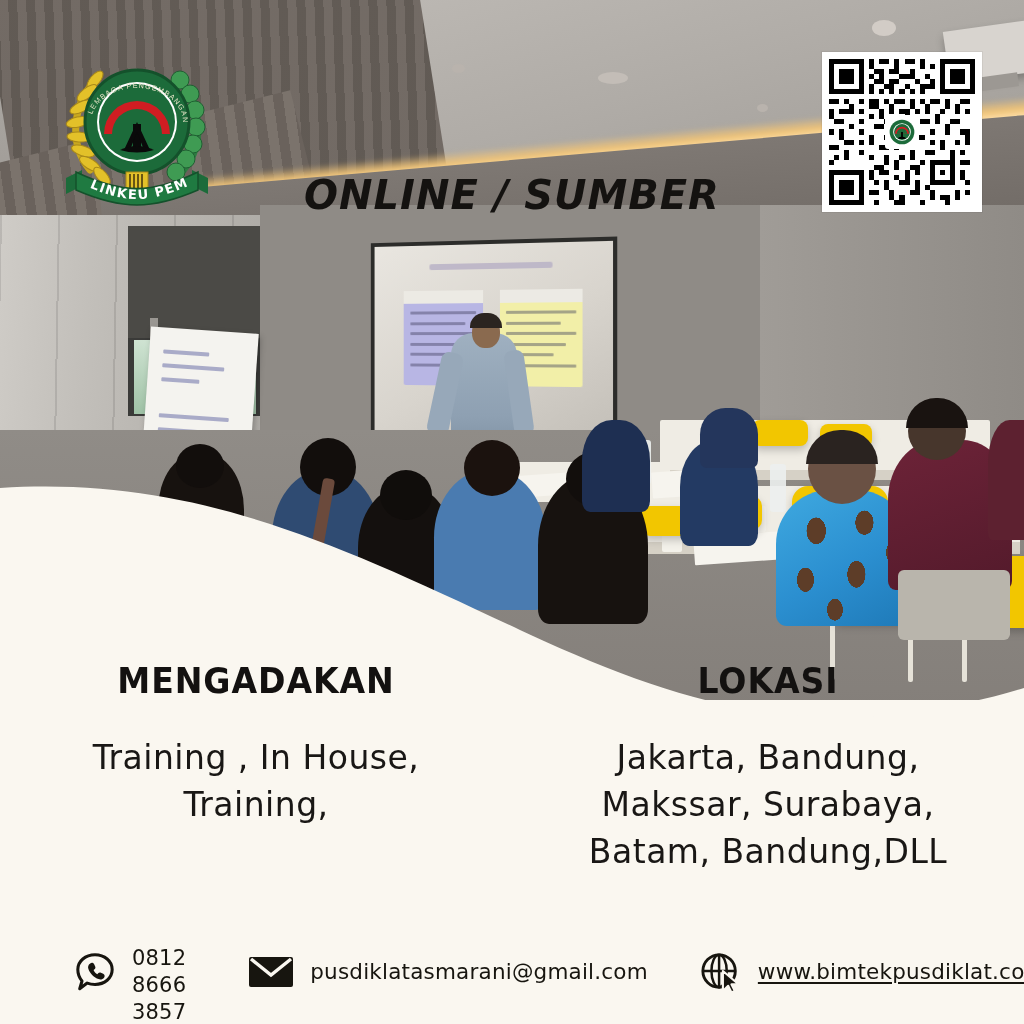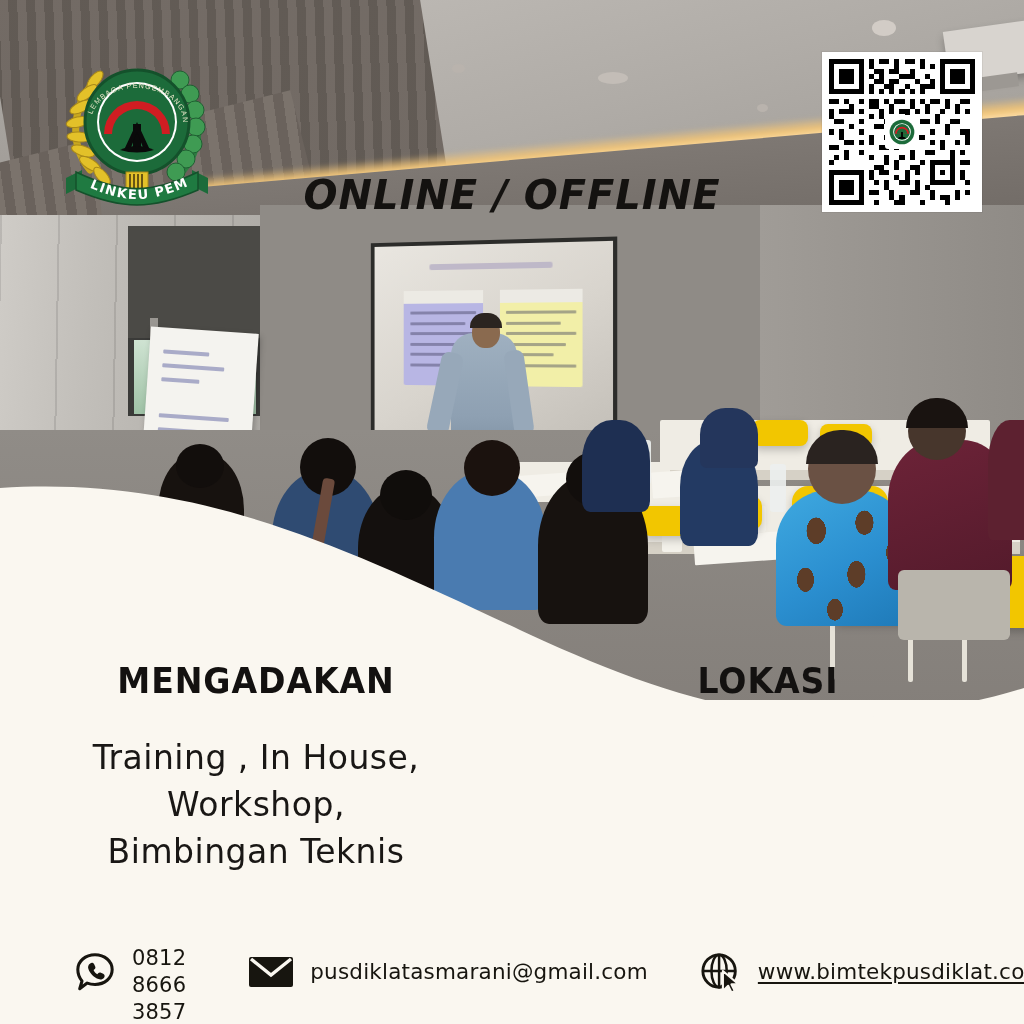--- a/index.html
+++ b/index.html
@@ -492,33 +492,37 @@
         <circle cx="17" cy="17" r="10" fill="#fff"></circle>
         <circle cx="17" cy="17" r="9" fill="#1c6b3a"></circle>
         <path d="M9,19 A8,8 0 0 1 25,19 Z" fill="#d01d22"></path>
         <path d="M11,19 A6,6 0 0 1 23,19 Z" fill="#1c6b3a"></path>
         <rect x="16" y="17" width="2" height="7" fill="#000"></rect>
         <path d="M12,24 q5,-3 10,0 q-5,2 -10,0z" fill="#000"></path>
       </svg>
     </span>
   </div>
 
-  <div class="subtitle">ONLINE / OFFLINE</div>
+  <div class="subtitle">ONLINE / SUMBER</div>
 
   <div class="cols">
     <div class="col">
       <div class="col-head">MENGADAKAN</div>
       <div class="col-body">
         <div>Training , In House,</div>
-        <div>Workshop,</div>
-        <div>Bimbingan Teknis</div>
+        <div>Training,</div>
       </div>
     </div>
     <div class="col">
       <div class="col-head">LOKASI</div>
+      <div class="col-body">
+        <div>Jakarta, Bandung,</div>
+        <div>Makssar, Surabaya,</div>
+        <div>Batam, Bandung,DLL</div>
+      </div>
     </div>
   </div>
 
   <div class="footer">
 
     <div class="fitem f-phone">
       <span class="ficon">
         <svg viewBox="0 0 44 44" width="42" height="42">
           <path d="M22,4 C32,4 40,10.5 40,19.5 C40,28.5 32,35 22,35 C19,35 16.2,34.5 13.8,33.6
                    L6,39.5 L8.4,31.4 C5.6,28.3 4,24.1 4,19.5 C4,10.5 12,4 22,4 Z" fill="none" stroke="#17150f" stroke-width="3.2" stroke-linejoin="round"></path>

